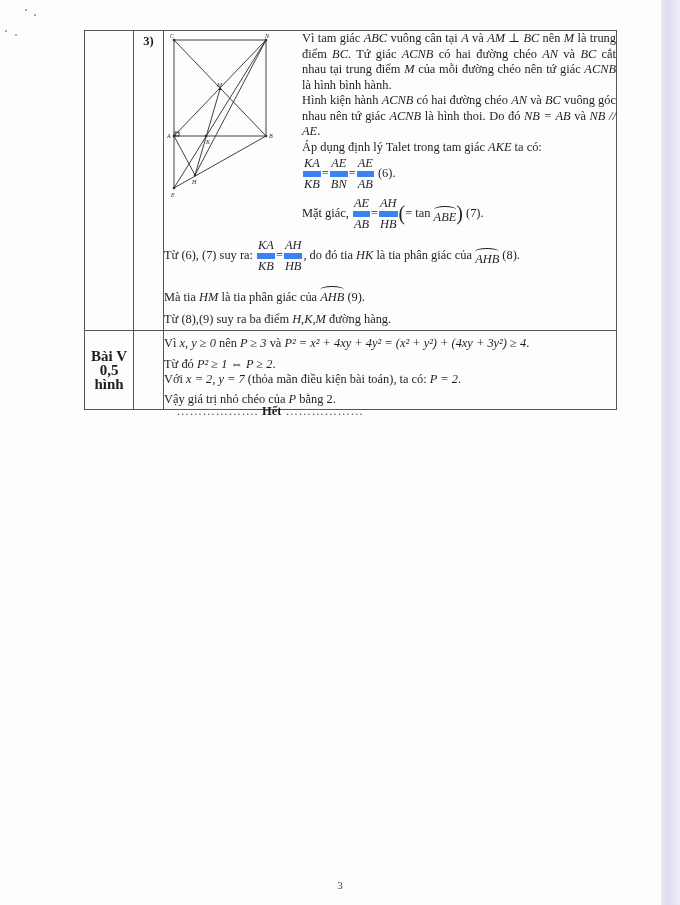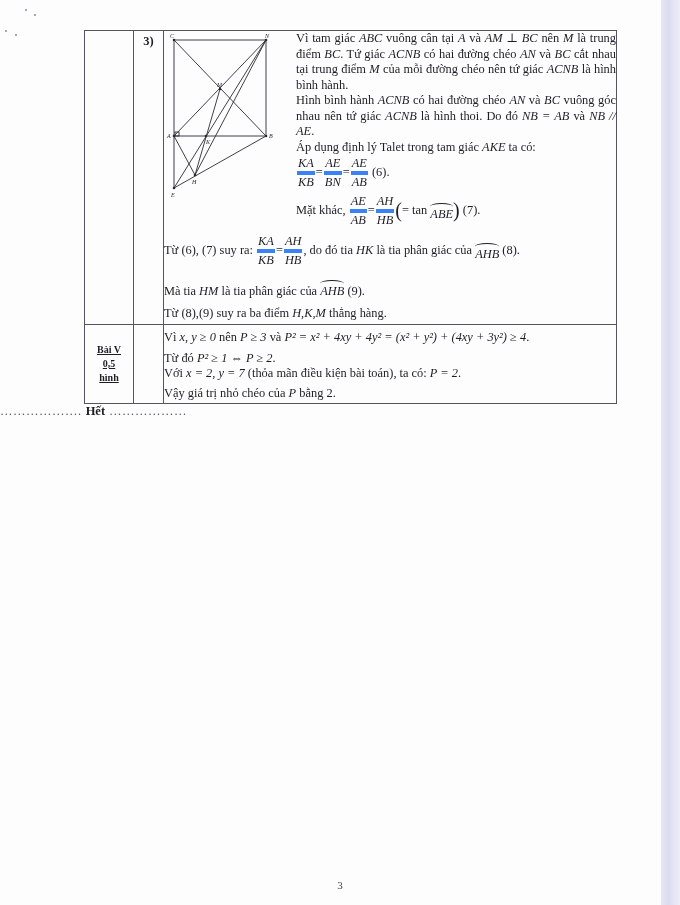--- a/index.html
+++ b/index.html
@@ -20,47 +20,47 @@
       position: absolute; left: 84px; top: 30px; width: 533px;
       border-collapse: collapse; font-size: 12.4px; line-height: 15.5px;
     }
     table.sol td { border: 1px solid #55555f; vertical-align: top; padding: 0; }
     td.c1 { width: 48px; text-align: center; font-weight: bold; }
     td.c2 { width: 29px; text-align: center; font-weight: bold; }
     td.c3 { padding: 0 4px 0 6px; }
     .part-label { display: block; padding-top: 3px; font-size: 12.5px; }
 
     .r1 .c1, .r1 .c2 { height: 270px; }
-    .r2 .c1 { vertical-align: middle; line-height: 14px; font-size: 10px; text-decoration: underline; }
+    .r2 .c1 { vertical-align: middle; line-height: 14px; font-size: 15px; }
 
-    .fig-wrap { display: flex; }
+    .fig-wrap { display: flex; gap: 6px; }
     .figure { width: 128px; height: 170px; flex: 0 0 128px; margin-top: 2px; }
     .fig-text { flex: 1; text-align: justify; padding-left: 4px; }
     .fig-text p { margin: 0; }
 
     .m { font-style: italic; }
     .frac {
       display: inline-block; vertical-align: middle; text-align: center;
       font-style: italic; margin: 0 1px; line-height: 15px;
     }
-    .frac .num { display: block; border-bottom: 4px solid #3b82f6; padding: 0 1px; }
+    .frac .num { display: block; border-bottom: 6px solid #3b82f6; padding: 0 1px; }
     .frac .den { display: block; padding: 0 1px; }
     .arc { position: relative; display: inline-block; font-style: italic; margin-top: 8px; }
     .arc::before {
       content: ""; position: absolute; left: 0; right: 0; top: -4px; height: 6px;
       border-top: 1px solid #1d1d24; border-radius: 50% 50% 0 0;
     }
     .bigparen { font-size: 20px; vertical-align: middle; font-style: normal; }
     .line { display: block; }
     .r1-rest .line { padding: 3px 0; }
     .r2 .c3 .line { padding: 2px 0; }
     .mid { vertical-align: middle; }
 
     .end-mark {
-      position: absolute; left: 0; width: 540px; top: 404px; 
+      position: absolute; left: 0; width: 540px; top: 404px; text-align: center;
       font-size: 12.5px; letter-spacing: 0.5px;
     }
     .end-mark b { font-weight: bold; letter-spacing: 0; padding: 0 4px; }
     .dots { color: #555566; }
     .page-number {
       position: absolute; left: 0; width: 680px; top: 879px; text-align: center;
       font-size: 11px; color: #444455;
     }
   </style>
 </head>
@@ -114,40 +114,40 @@
             <text x="236" y="84">M</text>
             <text x="186" y="135">A</text>
             <text x="225" y="141">K</text>
             <text x="288" y="135">B</text>
             <text x="211" y="181">H</text>
             <text x="190" y="194">E</text>
           </g>
         </svg>
         <div class="fig-text">
           <p><span>Vì tam giác </span><span class="m">ABC</span><span> vuông cân tại </span><span class="m">A</span><span> và </span><span class="m">AM ⊥ BC</span><span> nên </span><span class="m">M</span><span> là trung điểm </span><span class="m">BC</span><span>. Tứ giác </span><span class="m">ACNB</span><span> có hai đường chéo </span><span class="m">AN</span><span> và </span><span class="m">BC</span><span> cắt nhau tại trung điểm </span><span class="m">M</span><span> của mỗi đường chéo nên tứ giác </span><span class="m">ACNB</span><span> là hình bình hành.</span></p>
-          <p><span>Hình bình hành </span><span class="m">ACNB</span><span> có hai đường chéo </span><span class="m">AN</span><span> và </span><span class="m">BC</span><span> vuông góc nhau nên tứ giác </span><span class="m">ACNB</span><span> là hình thoi. Do đó </span><span class="m">NB = AB</span><span> và </span><span class="m">NB // AE</span><span>.</span></p>
+          <p><span>Hình kiện hành </span><span class="m">ACNB</span><span> có hai đường chéo </span><span class="m">AN</span><span> và </span><span class="m">BC</span><span> vuông góc nhau nên tứ giác </span><span class="m">ACNB</span><span> là hình thoi. Do đó </span><span class="m">NB = AB</span><span> và </span><span class="m">NB // AE</span><span>.</span></p>
           <p><span>Áp dụng định lý Talet trong tam giác </span><span class="m">AKE</span><span> ta có:</span></p>
           <p style="margin-top:1px">
             <span class="frac"><span class="num">KA</span><span class="den">KB</span></span><span class="mid">=</span><span class="frac"><span class="num">AE</span><span class="den">BN</span></span><span class="mid">=</span><span class="frac"><span class="num">AE</span><span class="den">AB</span></span>
             <span class="mid">(6).</span>
           </p>
           <p style="margin-top:4px">
-            <span class="mid">Mặt khác, </span><span class="frac"><span class="num">AE</span><span class="den">AB</span></span><span class="mid">=</span><span class="frac"><span class="num">AH</span><span class="den">HB</span></span><span class="bigparen">(</span><span class="mid">= tan </span><span class="arc mid">ABE</span><span class="bigparen">)</span><span class="mid"> (7).</span>
+            <span class="mid">Mặt giác, </span><span class="frac"><span class="num">AE</span><span class="den">AB</span></span><span class="mid">=</span><span class="frac"><span class="num">AH</span><span class="den">HB</span></span><span class="bigparen">(</span><span class="mid">= tan </span><span class="arc mid">ABE</span><span class="bigparen">)</span><span class="mid"> (7).</span>
           </p>
         </div>
       </div>
       <div class="r1-rest">
         <span class="line" style="padding-top:6px">
           <span class="mid">Từ (6), (7) suy ra: </span><span class="frac"><span class="num">KA</span><span class="den">KB</span></span><span class="mid">=</span><span class="frac"><span class="num">AH</span><span class="den">HB</span></span><span class="mid">, do đó tia </span><span class="m mid">HK</span><span class="mid"> là tia phân giác của </span><span class="arc mid">AHB</span><span class="mid"> (8).</span>
         </span>
         <span class="line" style="padding-top:5px">
           <span>Mà tia </span><span class="m">HM</span><span> là tia phân giác của </span><span class="arc">AHB</span><span> (9).</span>
         </span>
         <span class="line">
-          <span>Từ (8),(9) suy ra ba điểm </span><span class="m">H,K,M</span><span> thẳng hàng.</span>
+          <span>Từ (8),(9) suy ra ba điểm </span><span class="m">H,K,M</span><span> đường hàng.</span>
         </span>
       </div>
     </td>
   </tr>
   <tr class="r2">
     <td class="c1">
       <span class="line">Bài V</span>
       <span class="line">0,5</span>
       <span class="line">hình</span>
     </td>

